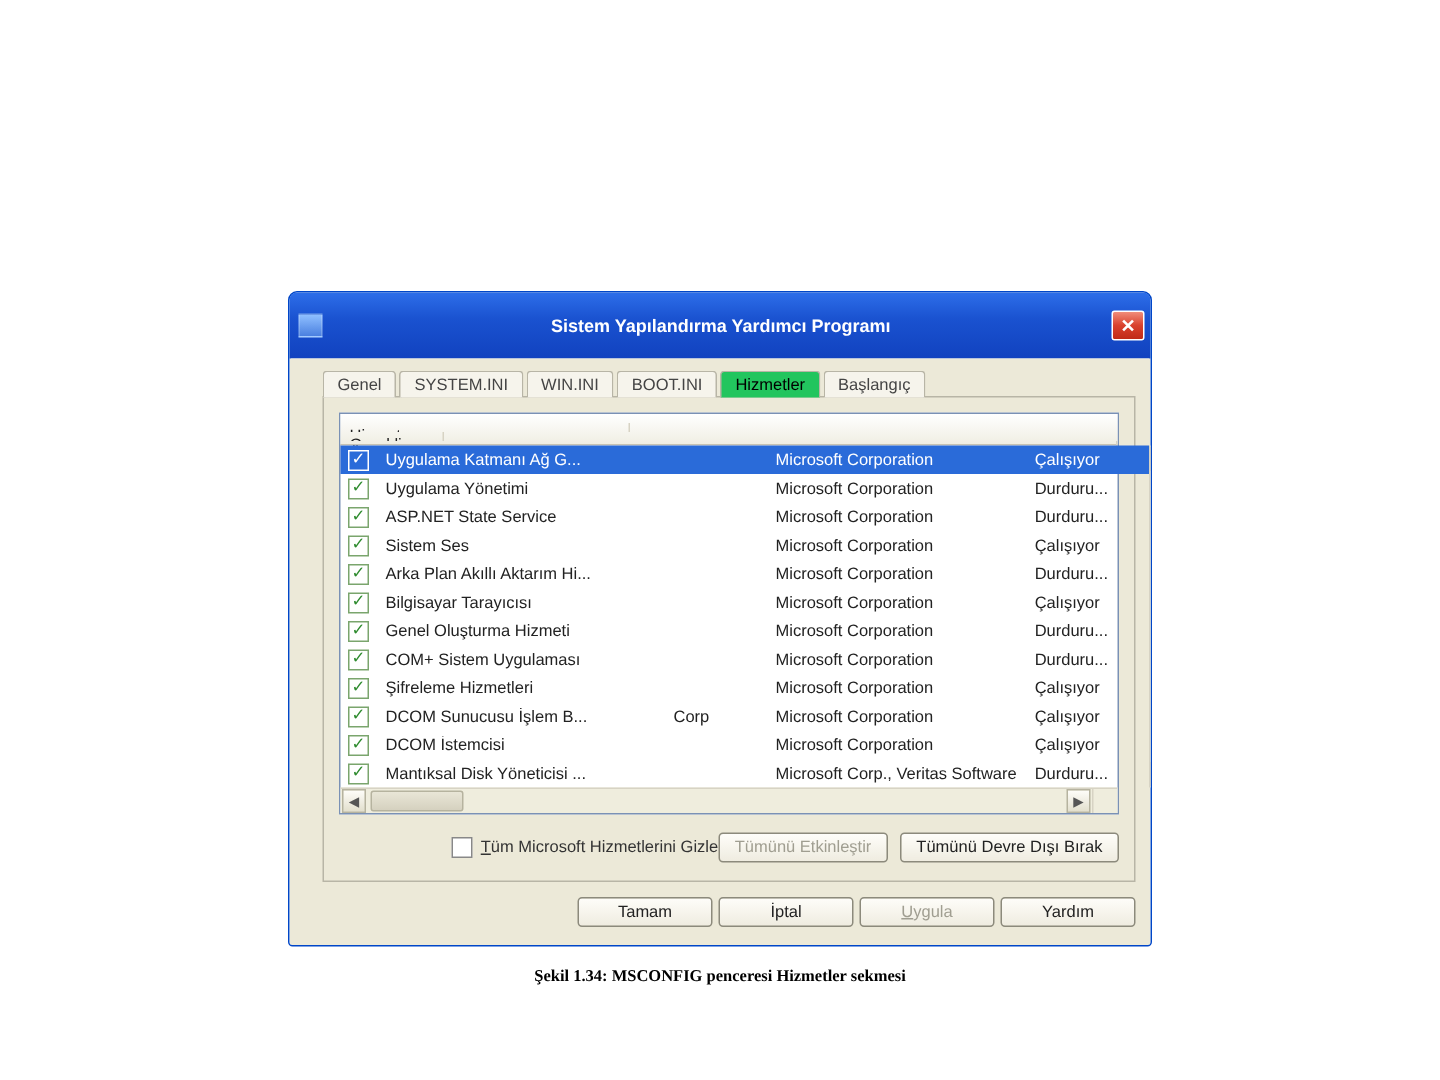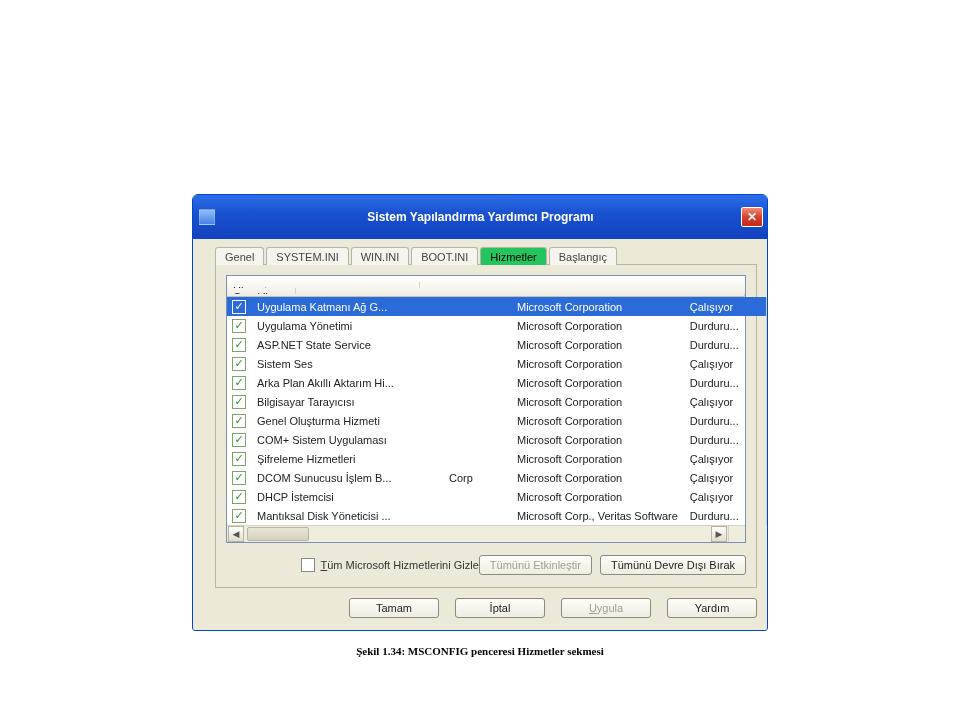--- a/index.html
+++ b/index.html
@@ -40,21 +40,21 @@
 .hscroll .htrack{flex:1;display:flex;align-items:center;justify-content:flex-start;padding:0 2px;}
 .hscroll .thumb{height:12px;width:60px;background:linear-gradient(#e9e6d7,#d5d1bf);border:1px solid #b6b39f;border-radius:2px;}
 .hscroll .corner{width:16px;height:16px;border-left:1px solid #d7d3c4;}
 .below-list{display:flex;align-items:center;justify-content:flex-end;margin-top:12px;}
 .chkline{display:flex;align-items:center;gap:5px;font-size:11px;color:#333;margin-left:60px;}
 .chkline .box{width:12px;height:12px;border:1px solid #888;background:#fff;}
 .chkline u{text-decoration:underline;}
 .btn-row{display:flex;gap:8px;}
 .btn, .btn2{font-size:11px;padding:3px 10px;border:1px solid #8c8a7c;border-radius:3px;background:linear-gradient(#fefdf9,#efece0);color:#222;min-width:90px;text-align:center;}
 .btn.disabled,.btn2.disabled{color:#a09e91;}
-.bottom-row{display:flex;justify-content:flex-end;gap:16px;margin-top:10px;}
+.bottom-row{display:flex;justify-content:flex-end;gap:4px;margin-top:10px;}
 .btn2{min-width:68px;}
 .caption{text-align:center;font-family:'Times New Roman',serif;font-size:11px;margin-top:14px;}
 .caption b{font-weight:bold;}
 </style>
 </head>
 <body>
 <div class="page">
 
 
 <div class="screenshot">
@@ -152,21 +152,21 @@
                   </div>
                   <div class="lv-row">
                     <div class="chk">✓</div>
                     <div class="cell col-svc">DCOM Sunucusu İşlem B...</div>
                     <div class="cell col-req">Corp</div>
                     <div class="cell col-mfr">Microsoft Corporation</div>
                     <div class="cell col-state">Çalışıyor</div>
                   </div>
                   <div class="lv-row">
                     <div class="chk">✓</div>
-                    <div class="cell col-svc">DHCP İstemcisi</div>
+                    <div class="cell col-svc">DCOM İstemcisi</div>
                     <div class="cell col-req"></div>
                     <div class="cell col-mfr">Microsoft Corporation</div>
                     <div class="cell col-state">Çalışıyor</div>
                   </div>
                   <div class="lv-row">
                     <div class="chk">✓</div>
                     <div class="cell col-svc">Mantıksal Disk Yöneticisi ...</div>
                     <div class="cell col-req"></div>
                     <div class="cell col-mfr">Microsoft Corp., Veritas Software</div>
                     <div class="cell col-state">Durduru...</div>

